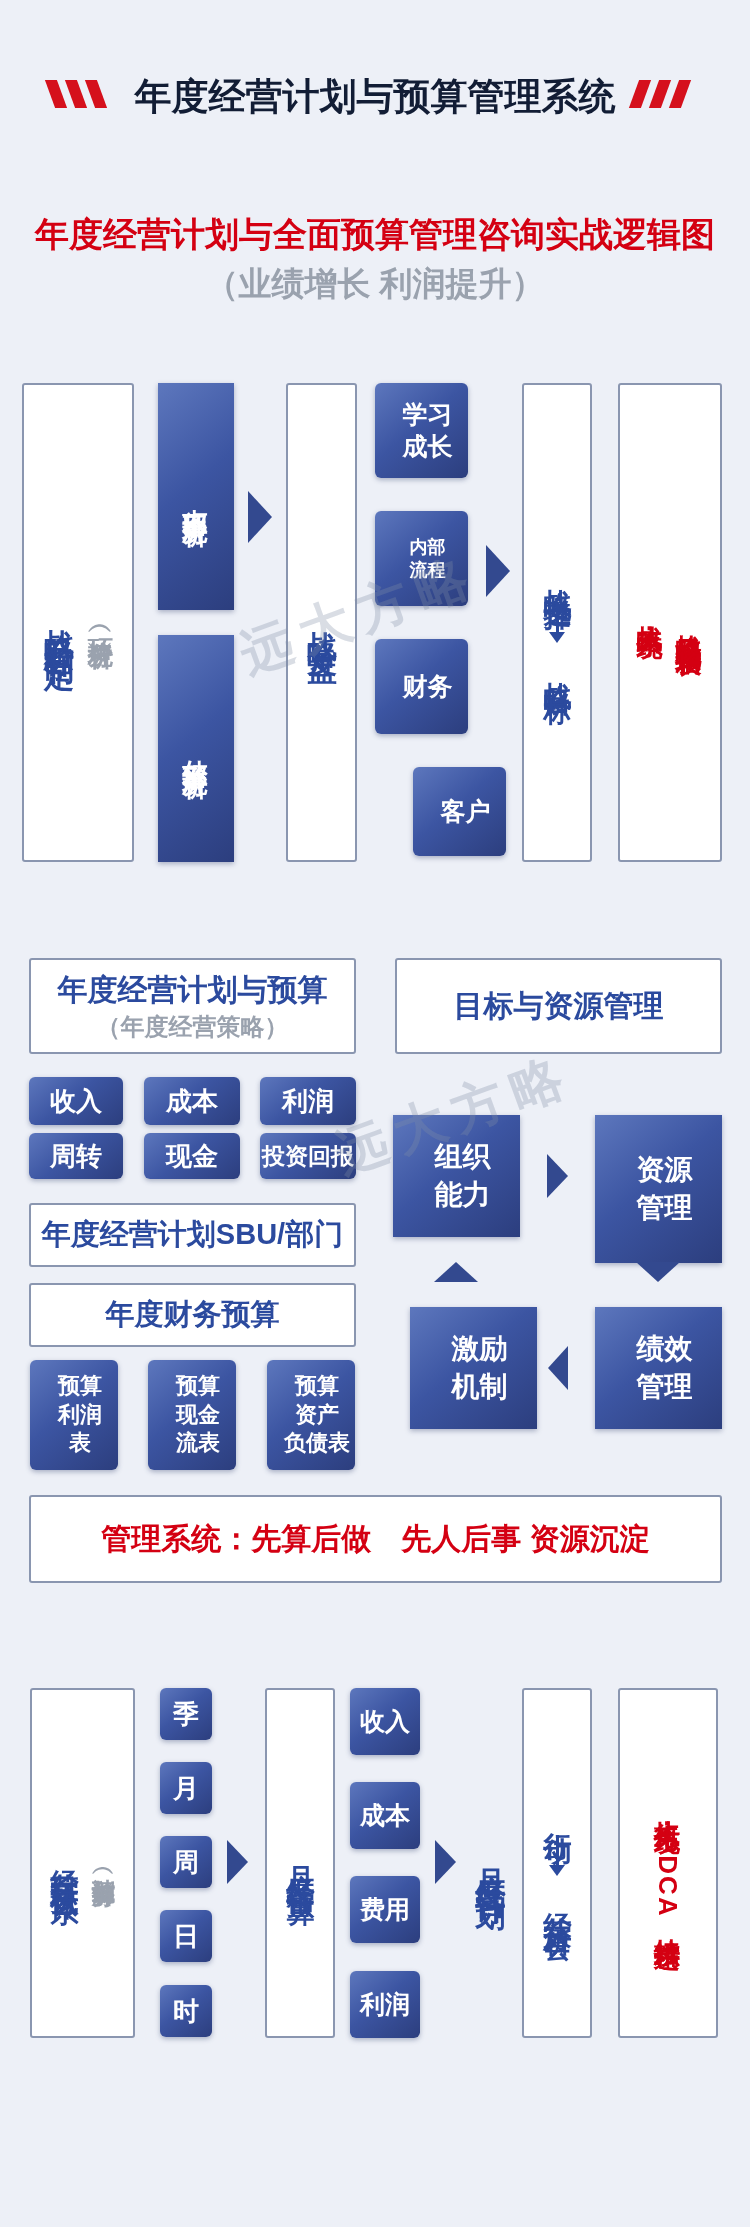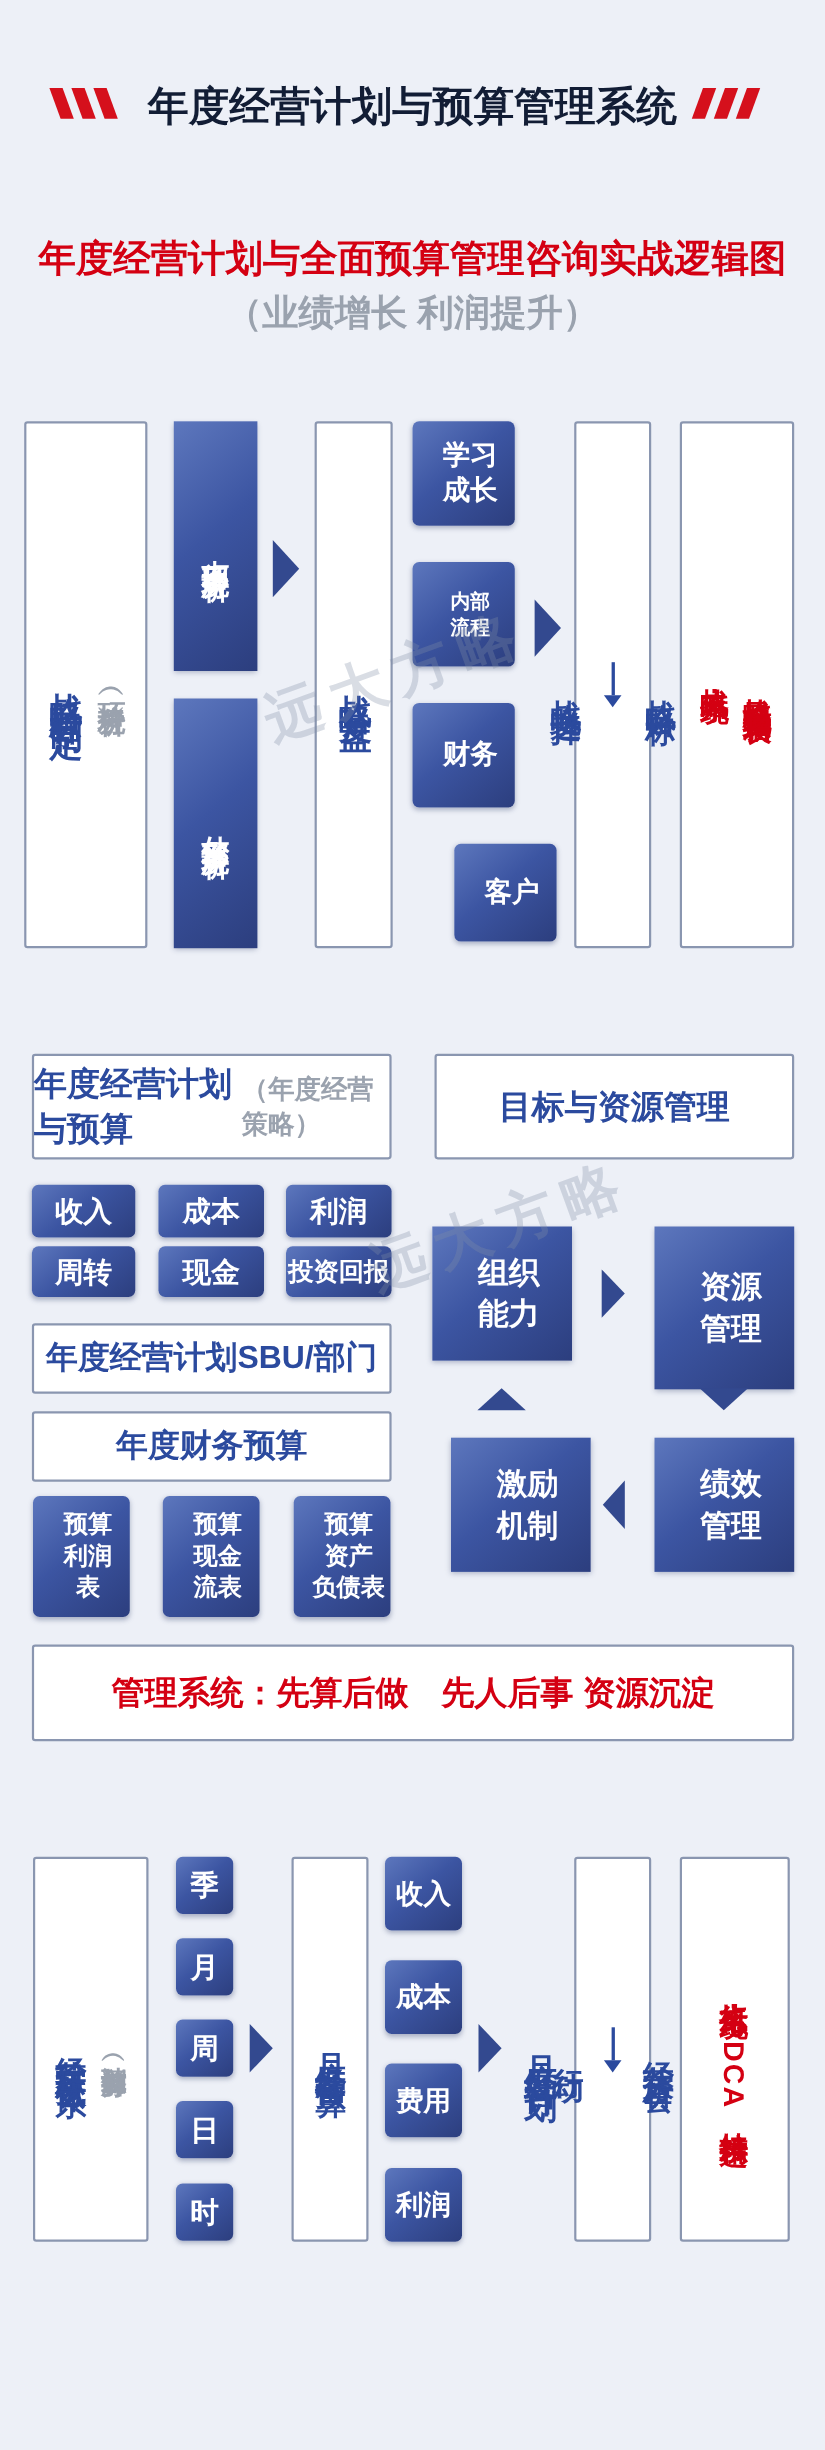--- a/index.html
+++ b/index.html
@@ -1,20 +1,20 @@
 <!DOCTYPE html>
 <html><head>
 <meta charset="utf-8">
 <style>
   html,body{margin:0;padding:0;background:#edf0f7;}
   .canvas{position:relative;width:750px;height:2227px;background:#edf0f7;overflow:hidden;
           font-family:"Liberation Sans",sans-serif;margin:0 auto;}
   .abs{position:absolute;box-sizing:border-box;}
   .center{display:flex;align-items:center;justify-content:center;}
-  .col{flex-direction:row;}
+  .col{flex-direction:column;}
   .wbox{background:#ffffff;border:2px solid #8a96b0;border-radius:3px;}
   .bbox{background:linear-gradient(140deg,#5d77bd 0%,#3c55a2 45%,#2c3e7e 100%);
         border-radius:0;box-shadow:0 2px 5px rgba(40,55,100,.35);
         color:#ffffff;font-weight:700;text-align:center;}
   .bbox.smallr{border-radius:6px;}
   .vtext{writing-mode:vertical-lr;text-orientation:mixed;}
   .blue{color:#2b4a9e;font-weight:800;}
   .gray{color:#9aa2ae;font-weight:700;}
   .red{color:#d40012;font-weight:800;}
   .navy{color:#121d35;font-weight:900;}

